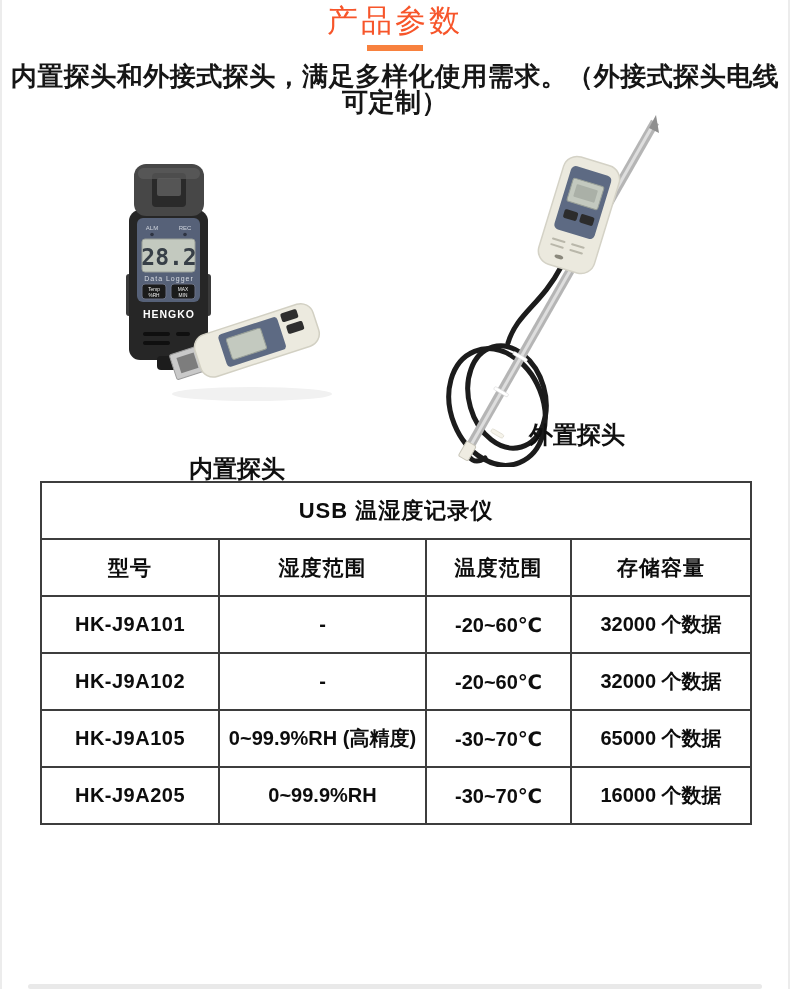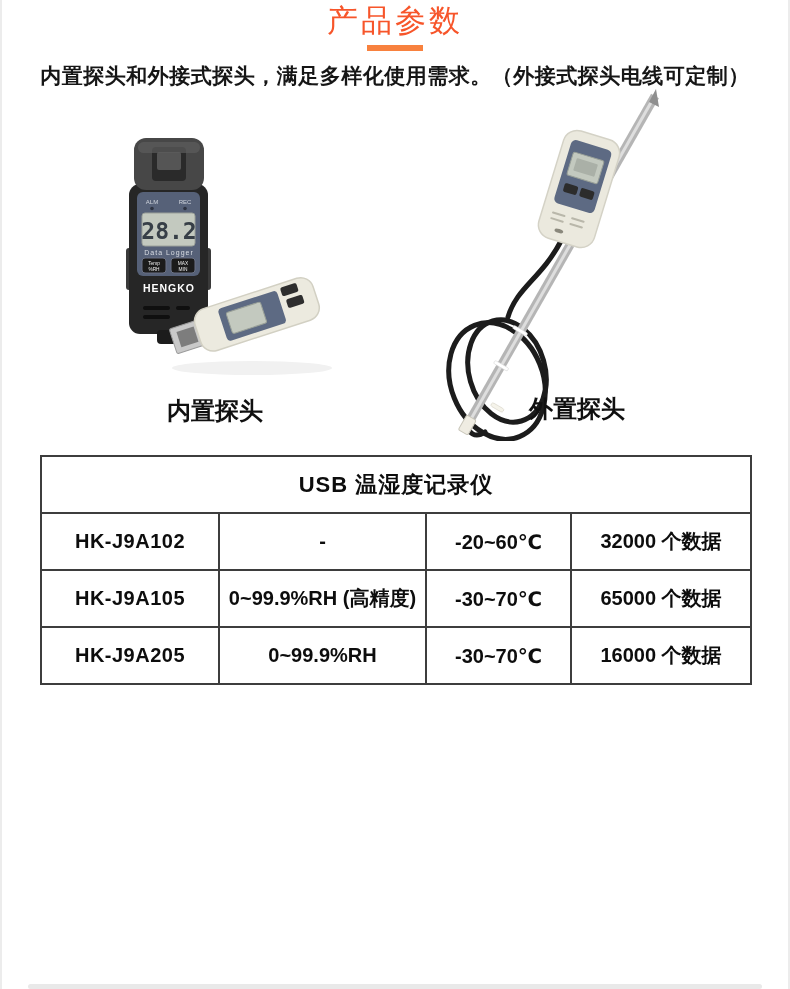--- a/index.html
+++ b/index.html
@@ -16,28 +16,28 @@
     font-family:"Liberation Sans","DejaVu Sans",sans-serif;
   }
   .page-edge { position:absolute; top:0; bottom:0; width:2px; background:#ececec; }
   .page-edge.left { left:0; } .page-edge.right { right:0; }
   .bottom-strip { position:absolute; left:28px; right:28px; bottom:0; height:5px; background:#e9e9e9; border-radius:3px; }
 
   .header { padding-top:2px; text-align:center; }
   .page-title { margin:0; font-size:31px; line-height:38px; font-weight:normal; letter-spacing:3px; color:var(--accent); }
   .title-bar { width:56px; height:6px; margin:5px auto 0; background:var(--accent-bar); }
 
-  .intro { margin-top:12px; text-align:center; font-size:21px; line-height:26px; font-weight:600; color:#161616; letter-spacing:.5px; }
+  .intro { margin-top:12px; text-align:center; font-size:26px; line-height:26px; font-weight:600; color:#161616; letter-spacing:.5px; }
 
   .products { position:relative; height:354px; }
   .product-figure { position:absolute; display:block; }
   .figure-builtin { left:112px; top:41px; }
   .figure-external { left:425px; top:0; }
   .caption { position:absolute; top:308px; font-size:24px; line-height:28px; font-weight:bold; color:#101010; text-align:center; }
-  .caption-builtin { left:100px; width:230px; }
+  .caption-builtin { left:122px; width:230px;margin-top:32px; }
   .caption-external { left:467px; width:220px;font-family:Liberation Mono, monospace; }
 
   .spec-table { width:710px; margin:12px 0 8px 40px; border-collapse:collapse; table-layout:fixed; }
   .spec-table td, .spec-table th {
     border:2px solid var(--table-border); text-align:center; vertical-align:middle;
     font-weight:bold; color:#0d0d0d; padding:0 2px; overflow:hidden;
   }
   .spec-table tr { height:57px; }
   .section-header-cell { font-size:22px; letter-spacing:1px; }
   .col-header-cell { font-size:21px; letter-spacing:1px; }
@@ -173,20 +173,32 @@
     <col style="width:178px">
       <col style="width:207px">
       <col style="width:145px">
       <col style="width:180px">
   </colgroup>
   <tbody>
     <tr>
       <td colspan="4" class="section-header-cell">USB 温湿度记录仪</td>
     </tr>
     <tr>
+      <th class="col-header-cell">型号</th>
+      <th class="col-header-cell">湿度范围</th>
+      <th class="col-header-cell">温度范围</th>
+      <th class="col-header-cell">存储容量</th>
+    </tr>
+    <tr>
+      <td class="data-cell model-cell">HK-J9A101</td>
+      <td class="data-cell">-</td>
+      <td class="data-cell">-20~60℃</td>
+      <td class="data-cell">32000 个数据</td>
+    </tr>
+    <tr>
       <td class="data-cell model-cell">HK-J9A102</td>
       <td class="data-cell">-</td>
       <td class="data-cell">-20~60℃</td>
       <td class="data-cell">32000 个数据</td>
     </tr>
     <tr>
       <td class="data-cell model-cell">HK-J9A105</td>
       <td class="data-cell">0~99.9%RH (高精度)</td>
       <td class="data-cell">-30~70℃</td>
       <td class="data-cell">65000 个数据</td>

